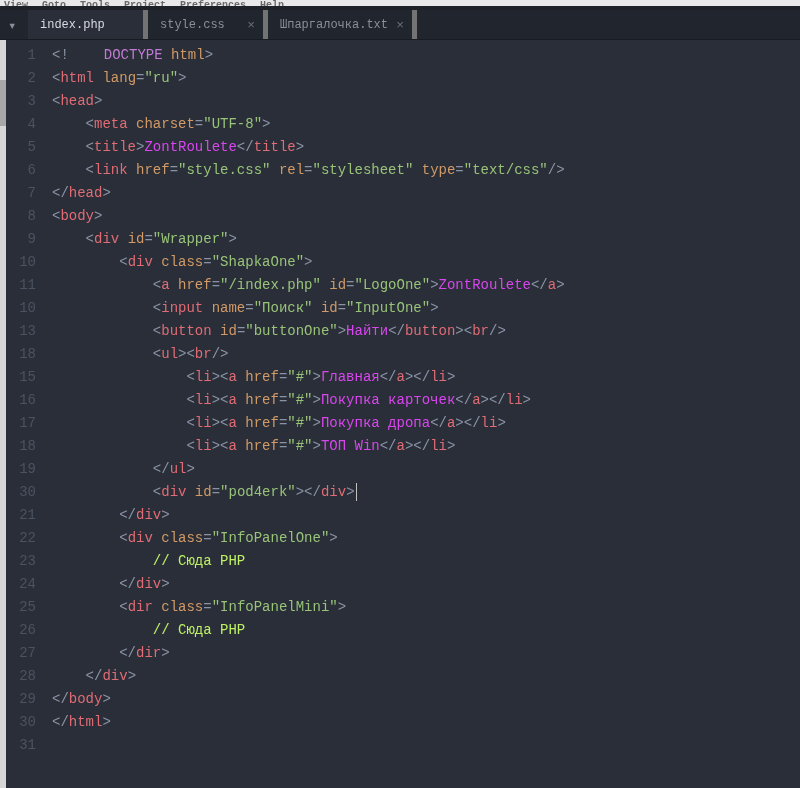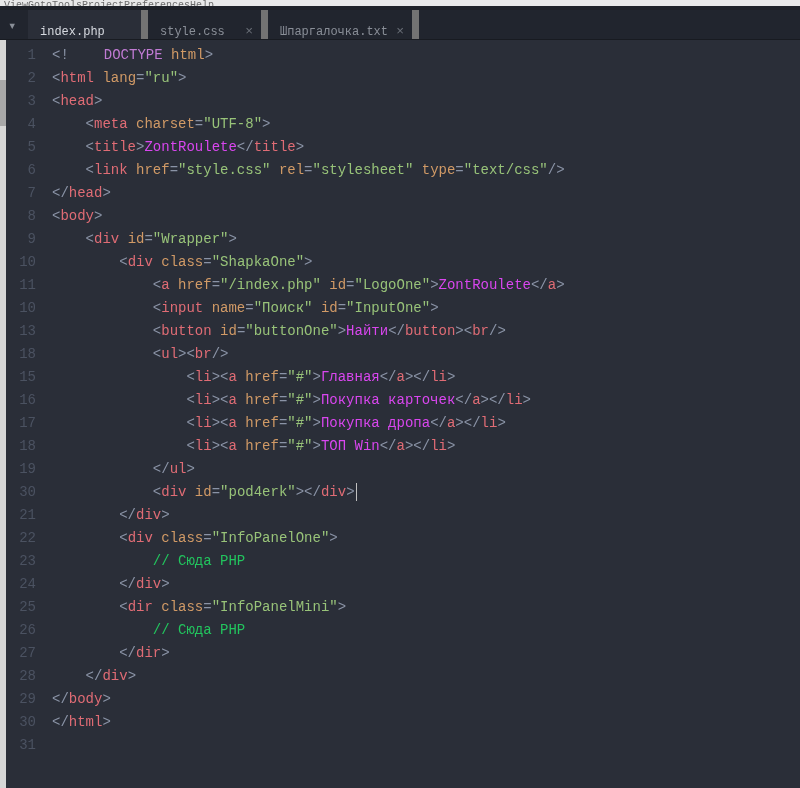--- a/index.html
+++ b/index.html
@@ -17,44 +17,46 @@
   flex-direction: column;
   background: #2a2e38;
 }
 .menubar {
   height: 6px;
   background: #e8e8e8;
   color: #333;
   font-size: 10px;
   padding: 0 4px;
   display: flex;
+  gap: 14px;
   align-items: flex-start;
   overflow: hidden;
+  font-weight: bold;
 }
 .menubar span { opacity: 0.7; }
 .titlebar-strip {
   height: 4px;
   background: #1e2128;
 }
 .tabbar {
   height: 30px;
   background: #21252e;
   display: flex;
   align-items: stretch;
   padding-left: 28px;
   border-bottom: 1px solid #181b21;
 }
 .tab {
-  padding: 0 24px 0 12px;
-  display: flex;
-  align-items: flex-end;
+  padding: 8px 24px 0 12px;
+  display: flex;
+  align-items: flex-start;
   font-size: 12px;
   color: #8a8f98;
   position: relative;
-  border-right: 7px solid #737373;
+  border-right: 5px solid #737373;
   background: #21252e;
   min-width: 120px;
 }
 .tab.active {
   background: #2a2e38;
   color: #d7dae0;
 }
 .tab-close {
   position: absolute;
   right: 8px;
@@ -114,21 +116,21 @@
   vertical-align: middle;
   margin-left: 1px;
 }
 
 .pun { color: #8a93a6; }       
 .tag { color: #e06c75; }       
 .doctype { color: #c17bd4; margin-left: 35px; }   
 .attr { color: #d19a66; }      
 .str { color: #98c379; }       
 .txt { color: #d946ef; }       
-.cmt { color: #22c55e; }       
+.cmt { color: #bef264; }       
 </style>
 </head>
 <body>
 
 <div class="app">
 
   <div class="menubar">
     <span>View</span>
     <span>Goto</span>
     <span>Tools</span>

